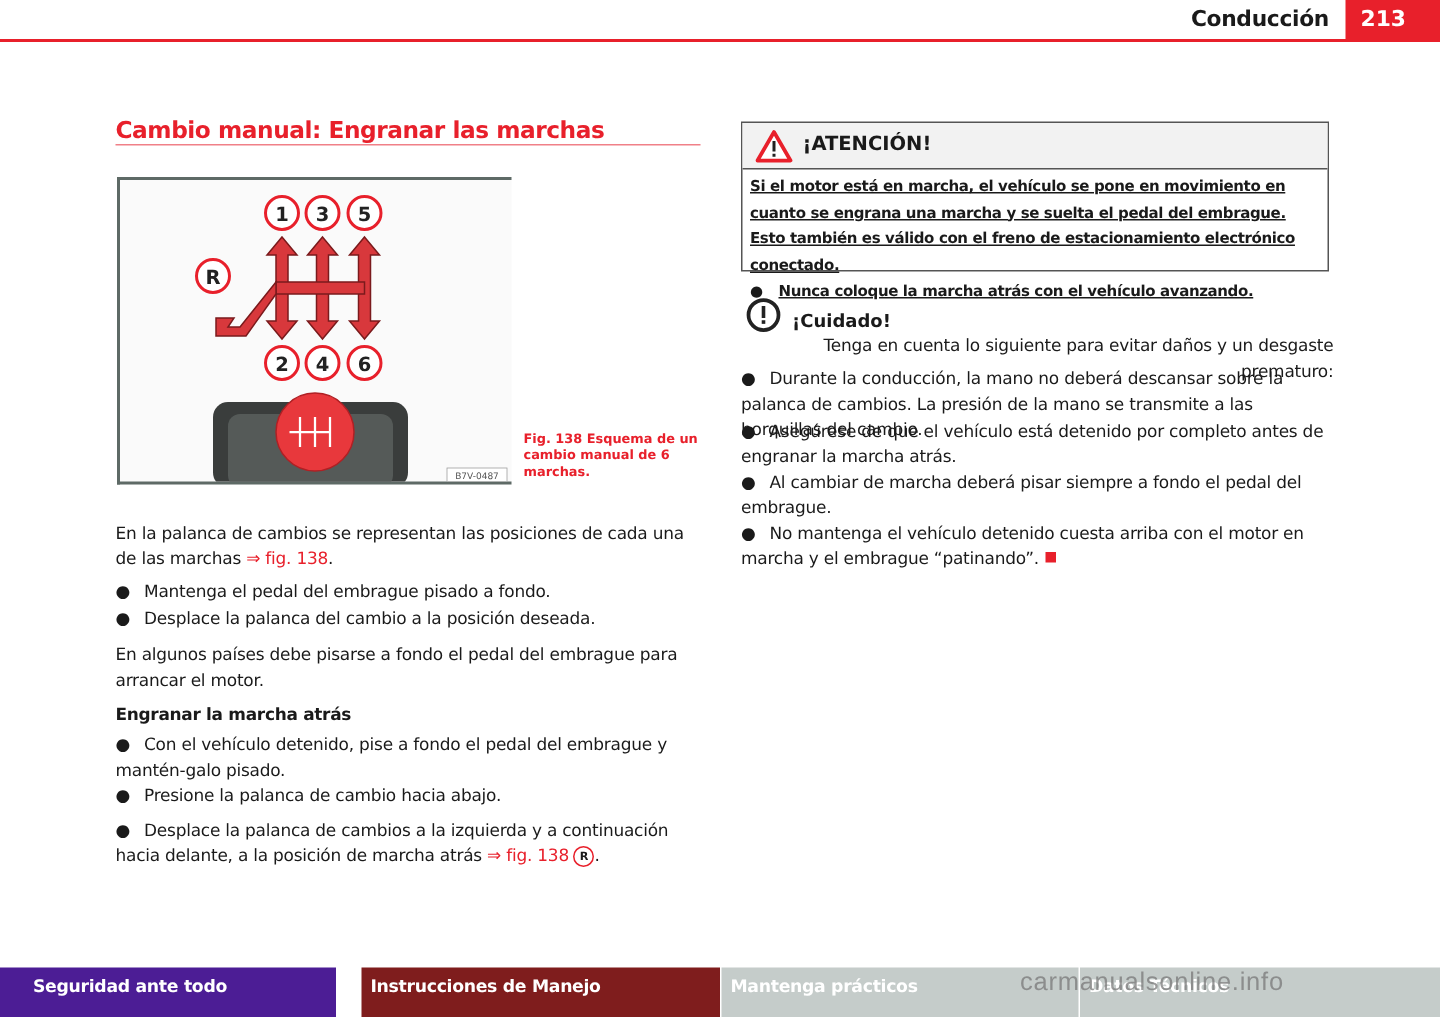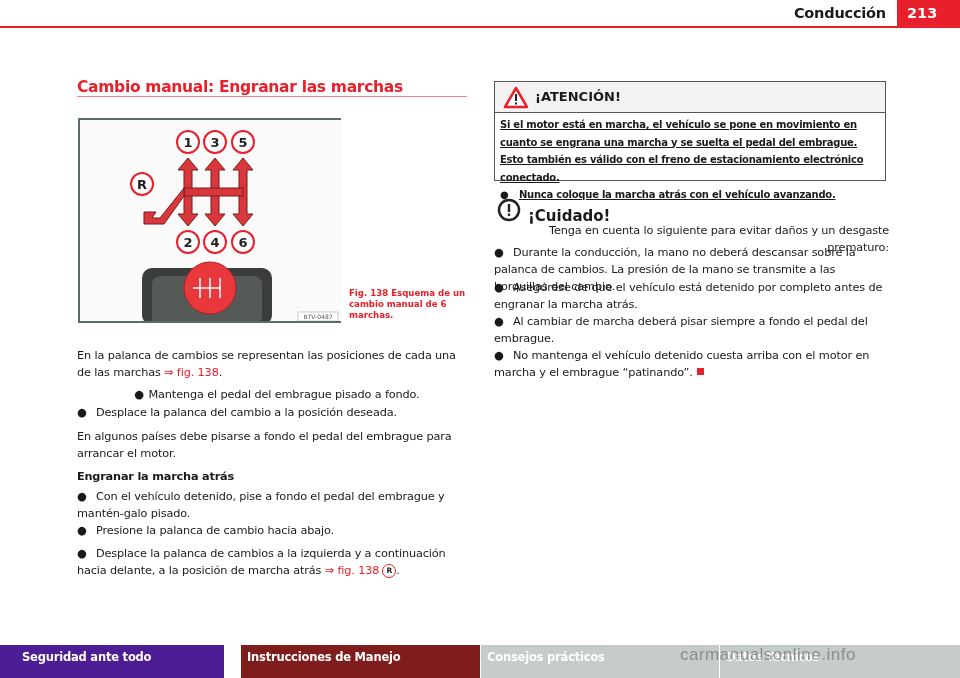--- a/index.html
+++ b/index.html
@@ -31,21 +31,21 @@
 
     
     .warn-box { position: absolute; left: 494px; top: 81px; width: 392px; height: 100px; border: 1px solid #555; }
     .warn-head { height: 31px; background: #f2f2f2; border-bottom: 1px solid #555; position: relative; }
     .warn-title { position: absolute; left: 40px; top: 7px; font-size: 13px; font-weight: bold; color: #1a1a1a; }
     .warn-icon { position: absolute; left: 8px; top: 4px; }
     .warn-body { padding: 3px 4px 0 5px; font-size: 10px; line-height: 17.5px; font-weight: bold; letter-spacing: -0.25px; text-decoration: underline; }
 
     
     .caution-icon { position: absolute; left: 497px; top: 198px; }
-    .caution-title { position: absolute; left: 528px; top: 207px; font-size: 15px; font-weight: bold; }
+    .caution-title { position: absolute; left: 528px; top: 207px; font-size: 12px; font-weight: bold; }
 
     .end-square { display: inline-block; width: 7px; height: 7px; background: #e8202b; margin-left: 4px; vertical-align: 1px; }
 
     
     .footer { position: absolute; left: 0; top: 645px; width: 960px; height: 33px; }
     .ftab { position: absolute; top: 0; height: 33px; font-size: 11.5px; font-weight: bold; color: #ffffff; padding: 5px 0 0 22px; letter-spacing: -0.2px; }
     .ftab.t1 { left: 0; width: 224px; background: #4c1d95; }
     .ftab.t2 { left: 241px; width: 239px; background: #7f1d1d; padding-left: 6px; }
     .ftab.t3 { left: 481px; width: 238px; background: #c5ccca; padding-left: 6px; }
     .ftab.t4 { left: 720px; width: 240px; background: #c5ccca; padding-left: 6px; }
@@ -103,21 +103,21 @@
     <rect x="218" y="192" width="40" height="9" fill="#fff" stroke="#999" stroke-width="0.5"></rect>
     <text x="238" y="199" font-size="6" fill="#555" text-anchor="middle" font-family="DejaVu Sans, sans-serif">B7V-0487</text>
   </svg>
 </div>
 <div class="fig-caption">Fig. 138   Esquema de un cambio manual de 6 marchas.</div>
 
 <div class="p body-text" style="left:77px; top:347px; width:395px;">
   <span>En la palanca de cambios se representan las posiciones de cada una de las marchas</span>
   <span class="link">⇒ fig. 138</span><span>.</span>
 </div>
-<div class="p body-text" style="left:77px; top:386px; width:395px;text-align:center;">
+<div class="p body-text" style="left:77px; top:386px; width:395px;">
   <span class="bullet">●</span><span>Mantenga el pedal del embrague pisado a fondo.</span>
 </div>
 <div class="p body-text" style="left:77px; top:404px; width:395px;">
   <span class="bullet">●</span><span>Desplace la palanca del cambio a la posición deseada.</span>
 </div>
 <div class="p body-text" style="left:77px; top:428px; width:395px;">En algunos países debe pisarse a fondo el pedal del embrague para arrancar el motor.</div>
 
 <div class="p bold-h" style="left:77px; top:470px;">Engranar la marcha atrás</div>
 <div class="p body-text" style="left:77px; top:488px; width:395px;">
   <span class="bullet">●</span><span>Con el vehículo detenido, pise a fondo el pedal del embrague y mantén-galo pisado.</span>
@@ -161,16 +161,16 @@
 <div class="p body-text" style="left:494px; top:313px; width:395px;">
   <span class="bullet">●</span><span>Al cambiar de marcha deberá pisar siempre a fondo el pedal del embrague.</span>
 </div>
 <div class="p body-text" style="left:494px; top:347px; width:395px;">
   <span class="bullet">●</span><span>No mantenga el vehículo detenido cuesta arriba con el motor en marcha y el embrague “patinando”.</span><span class="end-square"></span>
 </div>
 
 <div class="footer">
   <div class="ftab t1">Seguridad ante todo</div>
   <div class="ftab t2">Instrucciones de Manejo</div>
-  <div class="ftab t3">Consejos prácticos</div>
+  <div class="ftab t3">Mantenga prácticos</div>
   <div class="ftab t4">Datos Técnicos</div>
 </div>
 <div class="watermark">carmanualsonline.info</div>
 
 </body></html>

